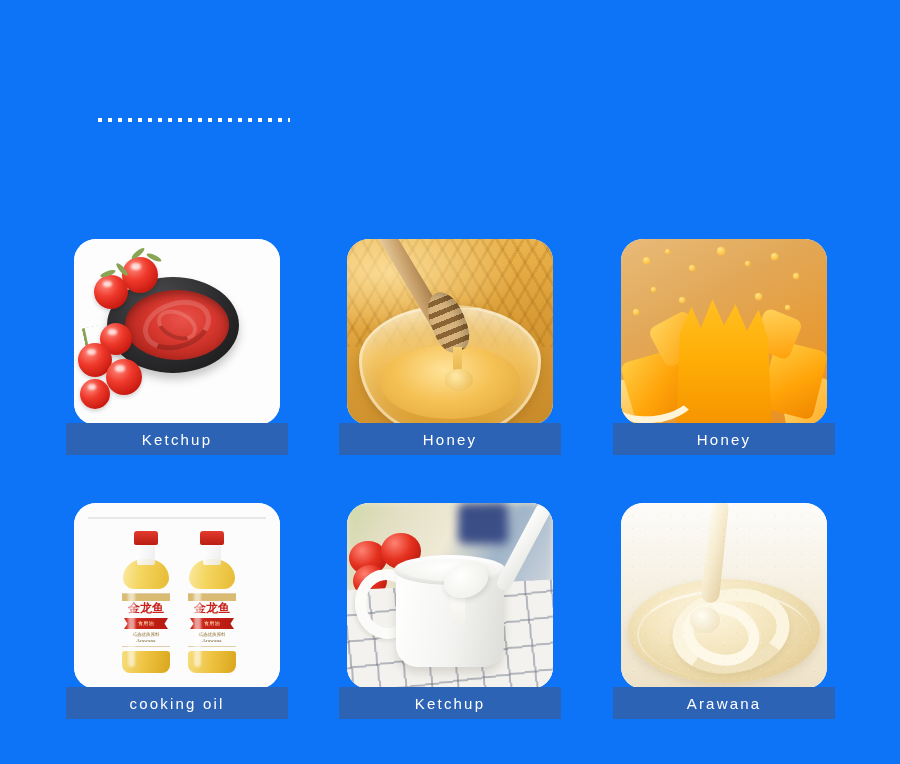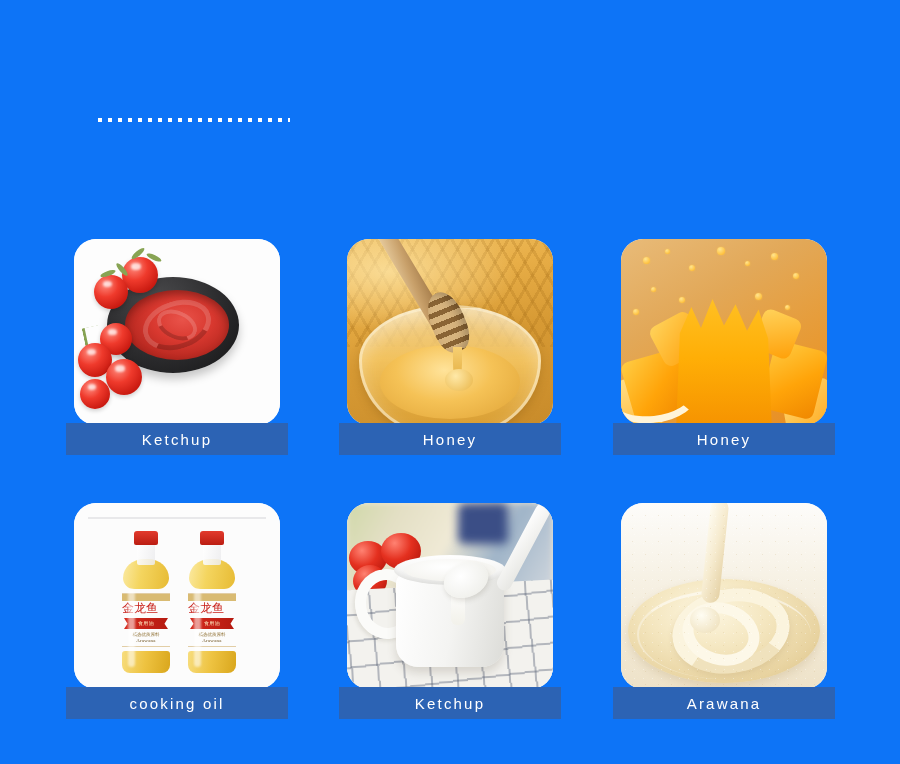--- a/index.html
+++ b/index.html
@@ -383,23 +383,23 @@
     overflow: hidden;
   }
   .bottle .label-top {
     position: absolute;
     left: 0; right: 0; top: 0; height: 7px;
     background: #d9bb73;
   }
   .bottle .cn {
     position: absolute;
     left: 0; right: 0; top: 8px;
-    text-align: left;
+    text-align: center;
     font-family: "DejaVu Sans", sans-serif;
-    font-weight: 400;
+    font-weight: 700;
     font-size: 12px;
     line-height: 13px;
     color: #c8201a;
     letter-spacing: 0px;
   }
   .bottle .ribbon {
     position: absolute;
     left: 2px; top: 24px;
     width: 44px; height: 11px;
     background: linear-gradient(to right, #d62a1e 0%, #b51a10 100%);

